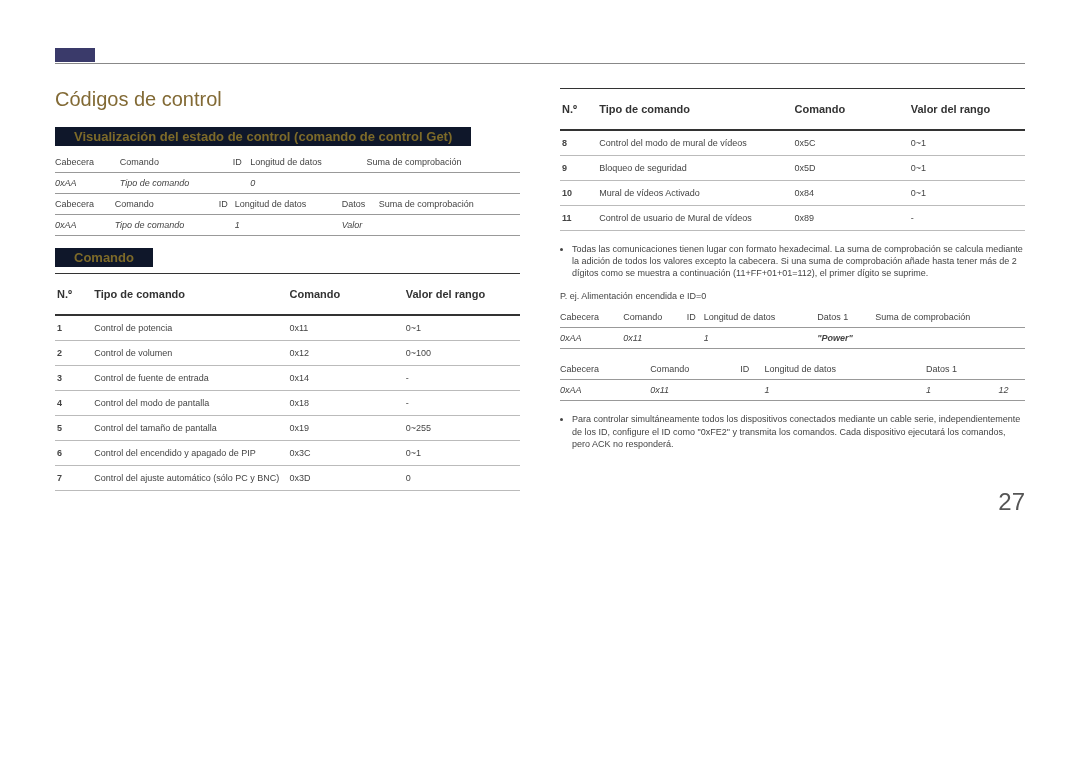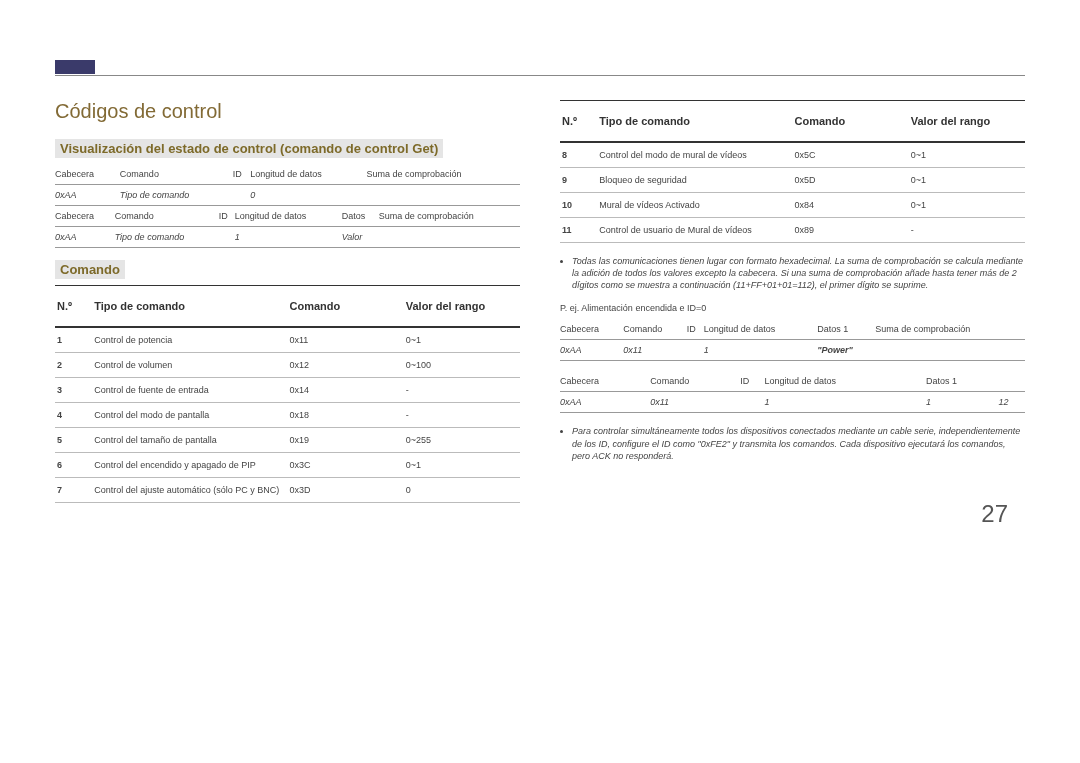--- a/index.html
+++ b/index.html
@@ -1,36 +1,36 @@
 <!DOCTYPE html>
 <html><head>
 <meta charset="utf-8">
 <style>
   * { box-sizing: border-box; margin: 0; padding: 0; }
   body { font-family: Arial, Helvetica, sans-serif; background: #fff; color: #333; font-size: 10px; }
-  .page { width: 1080px; height: 541px; margin: 12px auto; padding: 40px 55px 30px 55px; position: relative; }
+  .page { width: 1080px; height: 541px; margin: 0 auto; padding: 40px 55px 30px 55px; position: relative; }
   .top-rule { position: absolute; top: 63px; left: 55px; right: 55px; border-bottom: 1px solid #888; }
   .top-bar { position: absolute; top: 48px; left: 55px; width: 40px; height: 14px; background: #3a3a6a; border-bottom: 2px solid #3a3a6a; }
   .columns { display: flex; gap: 40px; margin-top: 48px; }
   .col { flex: 1; min-width: 0; }
   h1 { font-size: 20px; font-weight: 500; color: #826a35; margin-bottom: 18px; }
   h2 { font-size: 13px; font-weight: 700; color: #7d6a29; margin-bottom: 8px; margin-top: 14px; }
-  h2 .hl { background: #e5e5e5; padding: 2px 5px; display: inline; }
+  h2 .hl { background: #0f172a; padding: 2px 19px; display: inline; }
   table { width: 100%; border-collapse: collapse; font-size: 9px; color: #444; }
   table.protocol td { padding: 5px 2px 5px 0; vertical-align: top; }
   table.protocol tr.hdr td { border-bottom: 1px solid #999; }
   table.protocol tr.sep td { border-bottom: 1px solid #999; font-style: italic; }
   table.cmd { margin-top: 6px; }
   table.cmd th { text-align: left; font-size: 11px; font-weight: 700; color: #333; padding: 14px 2px; border-bottom: 2px solid #333; border-top: 1px solid #333; }
   table.cmd td { padding: 7px 2px; border-bottom: 1px solid #bbb; vertical-align: top; font-size: 9px; color: #444; }
   table.cmd td:first-child { font-weight: 700; }
-  .bullets { font-size: 9px; color: #444; padding-left: 12px; margin: 12px 0; font-style: italic; }
+  .bullets { font-size: 9px; color: #444; padding-left: 12px; margin: 12px 0; }
   .bullets li { margin-bottom: 4px; list-style: disc; line-height: 1.35; }
   .example { font-size: 9px; color: #444; margin: 10px 0 6px 0; }
-  .pagenum { position: absolute; right: 72px; bottom: 25px; font-size: 24px; color: #555; }
+  .pagenum { position: absolute; right: 55px; bottom: 25px; font-size: 24px; color: #555; }
   .quoted { font-style: italic; }
   .bold { font-weight: 700; }
 </style>
 </head>
 <body>
 
 <div class="page">
   <div class="top-bar"></div>
   <div class="top-rule"></div>
 

